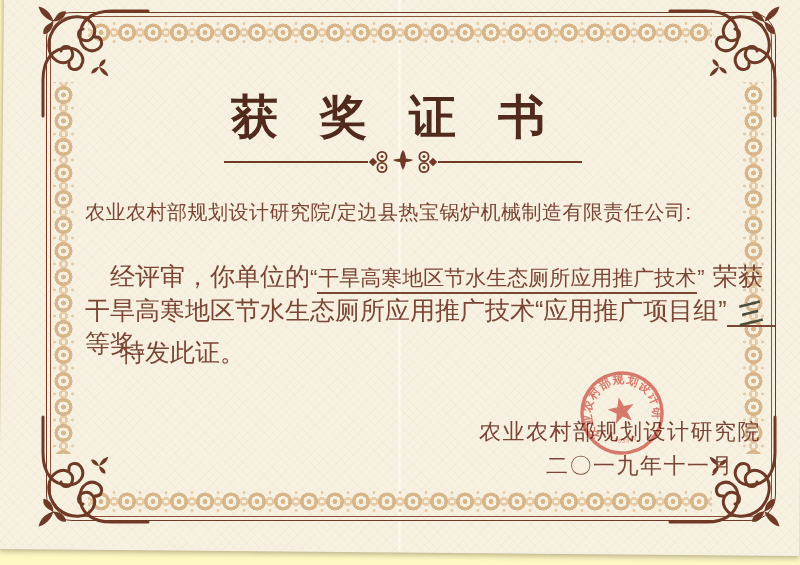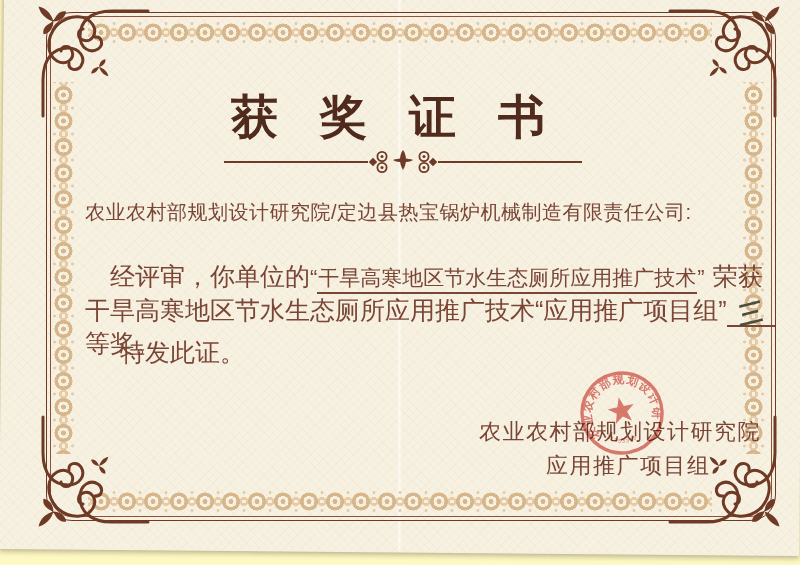--- a/index.html
+++ b/index.html
@@ -232,21 +232,21 @@
     <span>经评审，你单位的</span><span class="quote">“</span><span class="tech-underline">干旱高寒地区节水生态厕所应用推广技术</span><span class="quote">”</span><span class="after-tech">荣获</span>
   </div>
 
   <div class="txt para2">
     <span>干旱高寒地区节水生态厕所应用推广技术“应用推广项目组”</span><span class="grade-slot"><span class="grade-ink">三</span></span><span>等奖。</span>
   </div>
 
   <div class="txt closing">特发此证。</div>
 
   <div class="txt issuer">农业农村部规划设计研究院</div>
-  <div class="txt date">应用推广项目组</div>
+  <div class="txt date">二〇一九年十一月</div>
 
   <svg class="seal" viewBox="0 0 160 160">
     <defs>
       <path id="sealArcTop" d="M 54,98 A 31,31 0 1 1 106,98"></path>
       <path id="sealArcBottom" d="M 60,101 A 27,27 0 0 0 100,101"></path>
     </defs>
     <circle cx="80" cy="80" r="40" fill="none" stroke="#d96a63" stroke-width="3.4"></circle>
     <text font-size="11.5" fill="#d96a63" letter-spacing="1.2" font-weight="bold">
       <textPath href="#sealArcTop">农业农村部规划设计研究院</textPath>
     </text>

